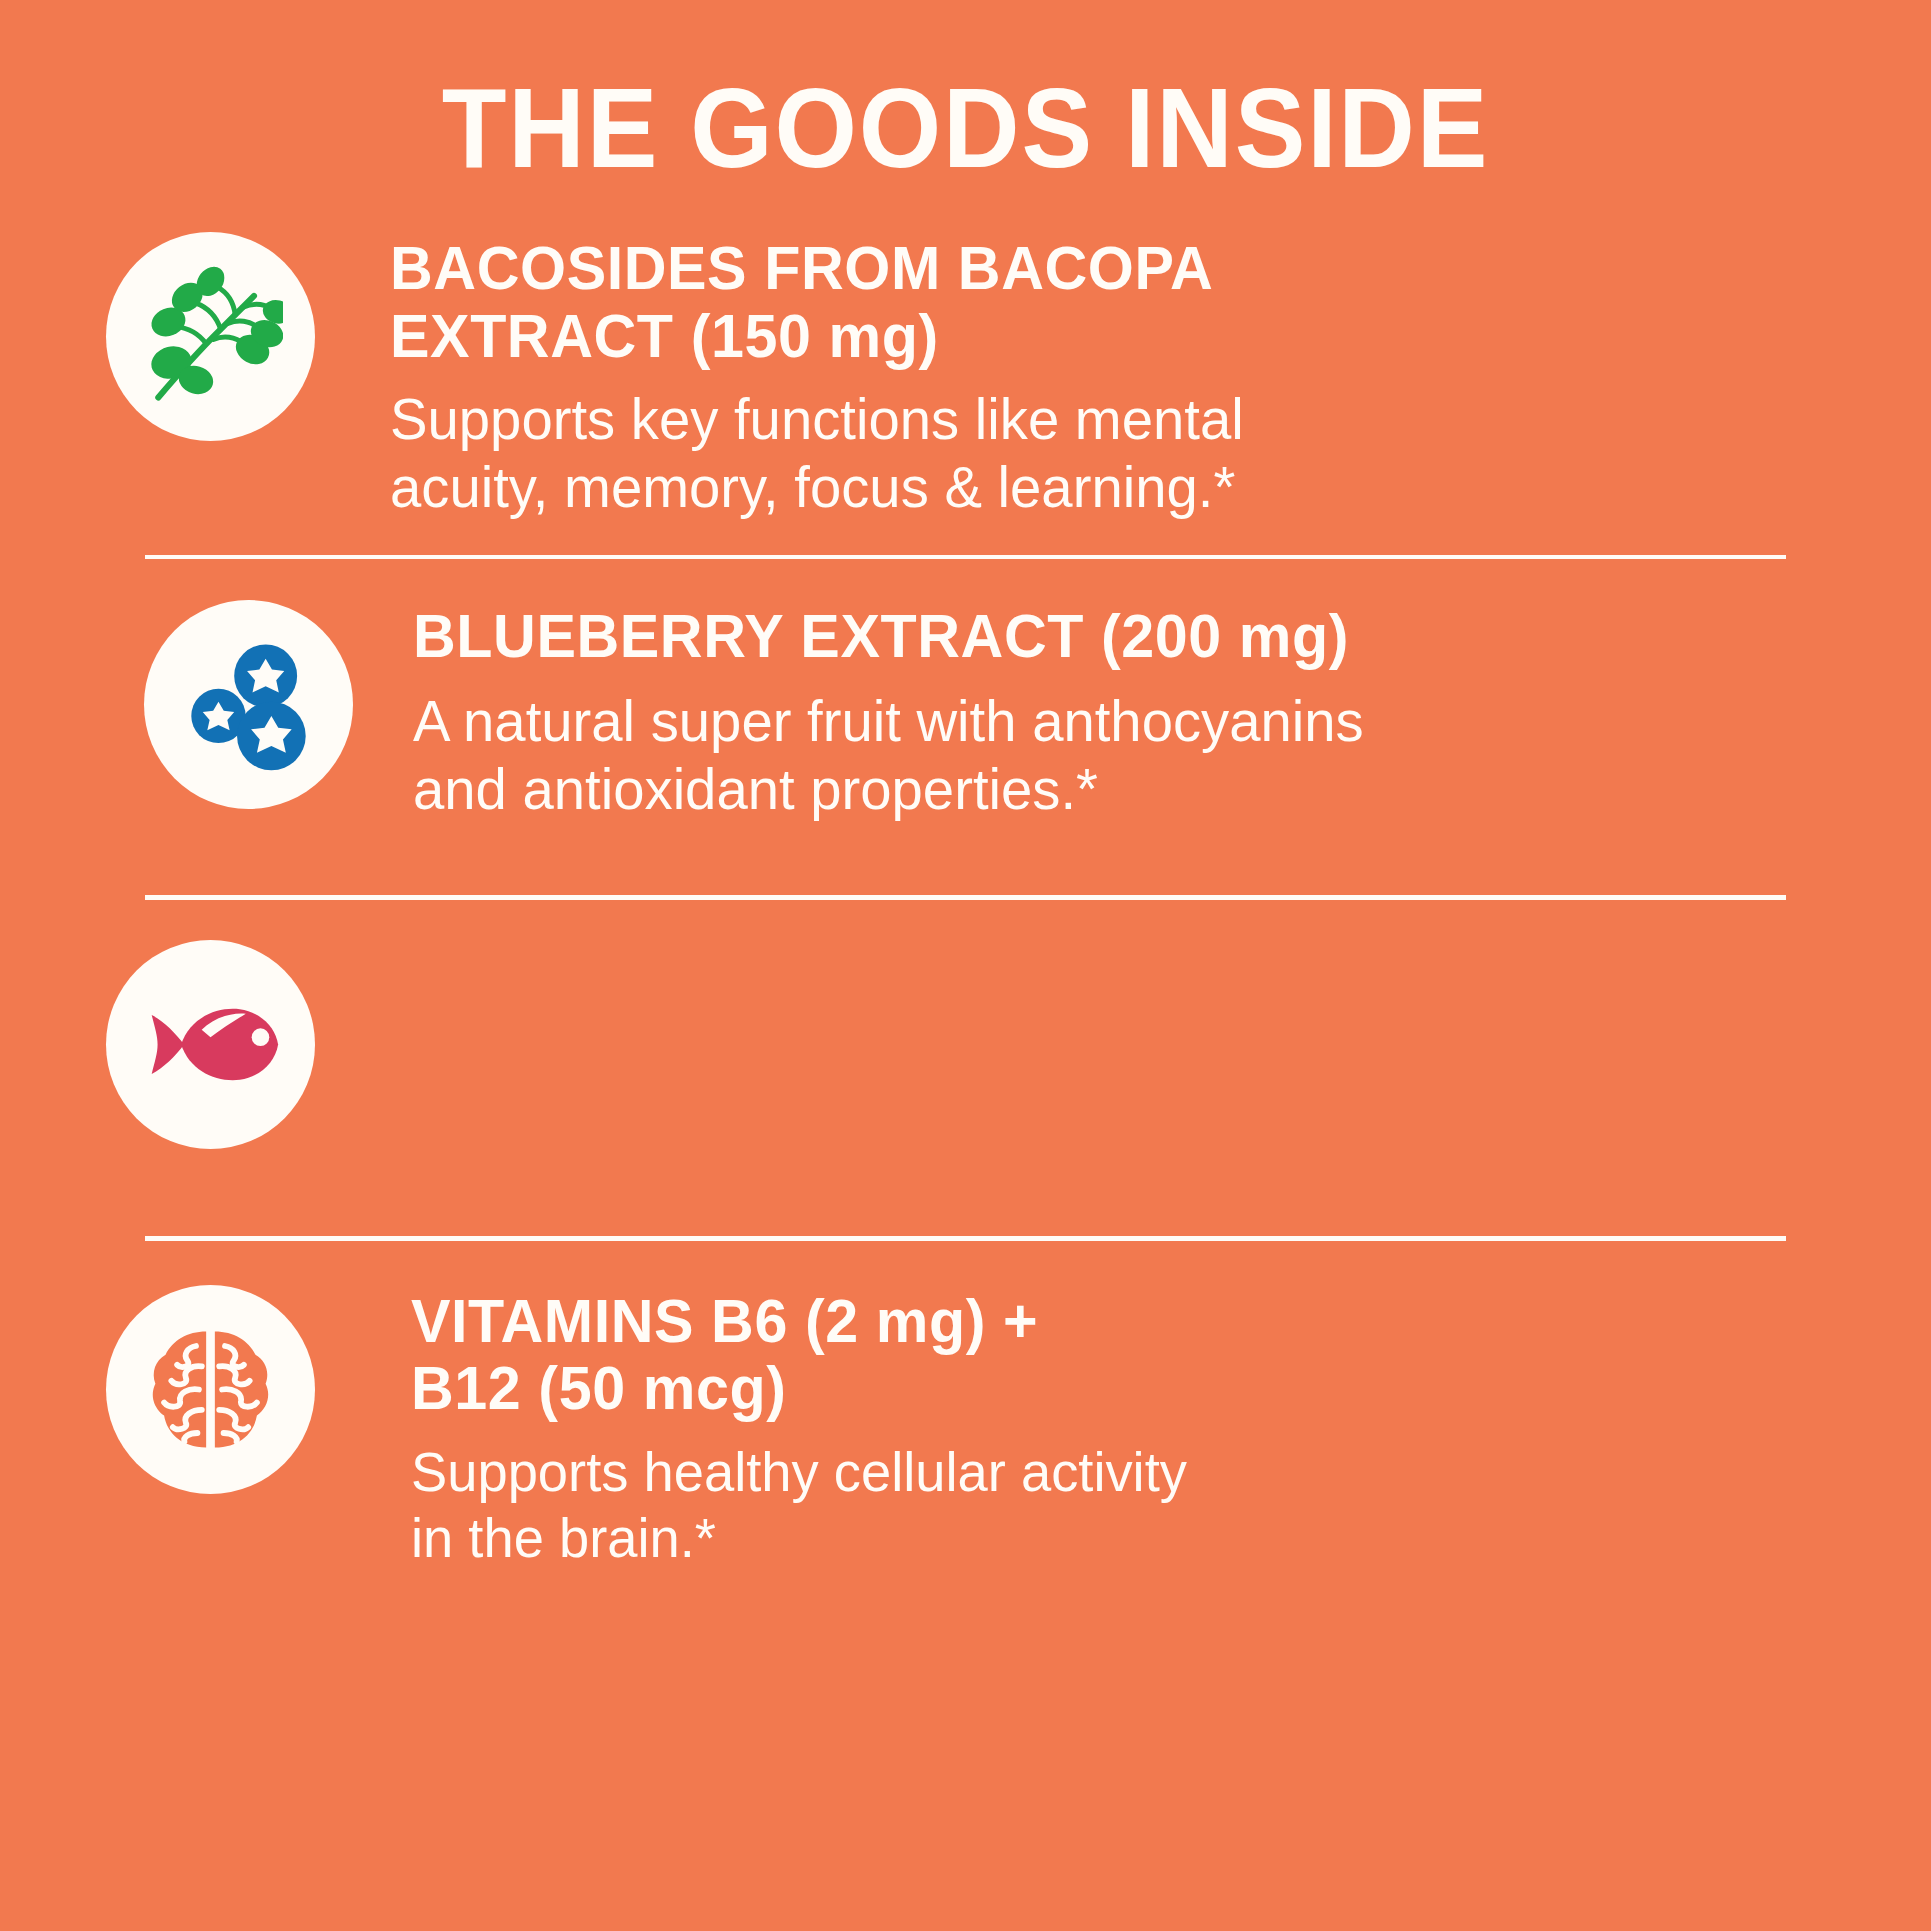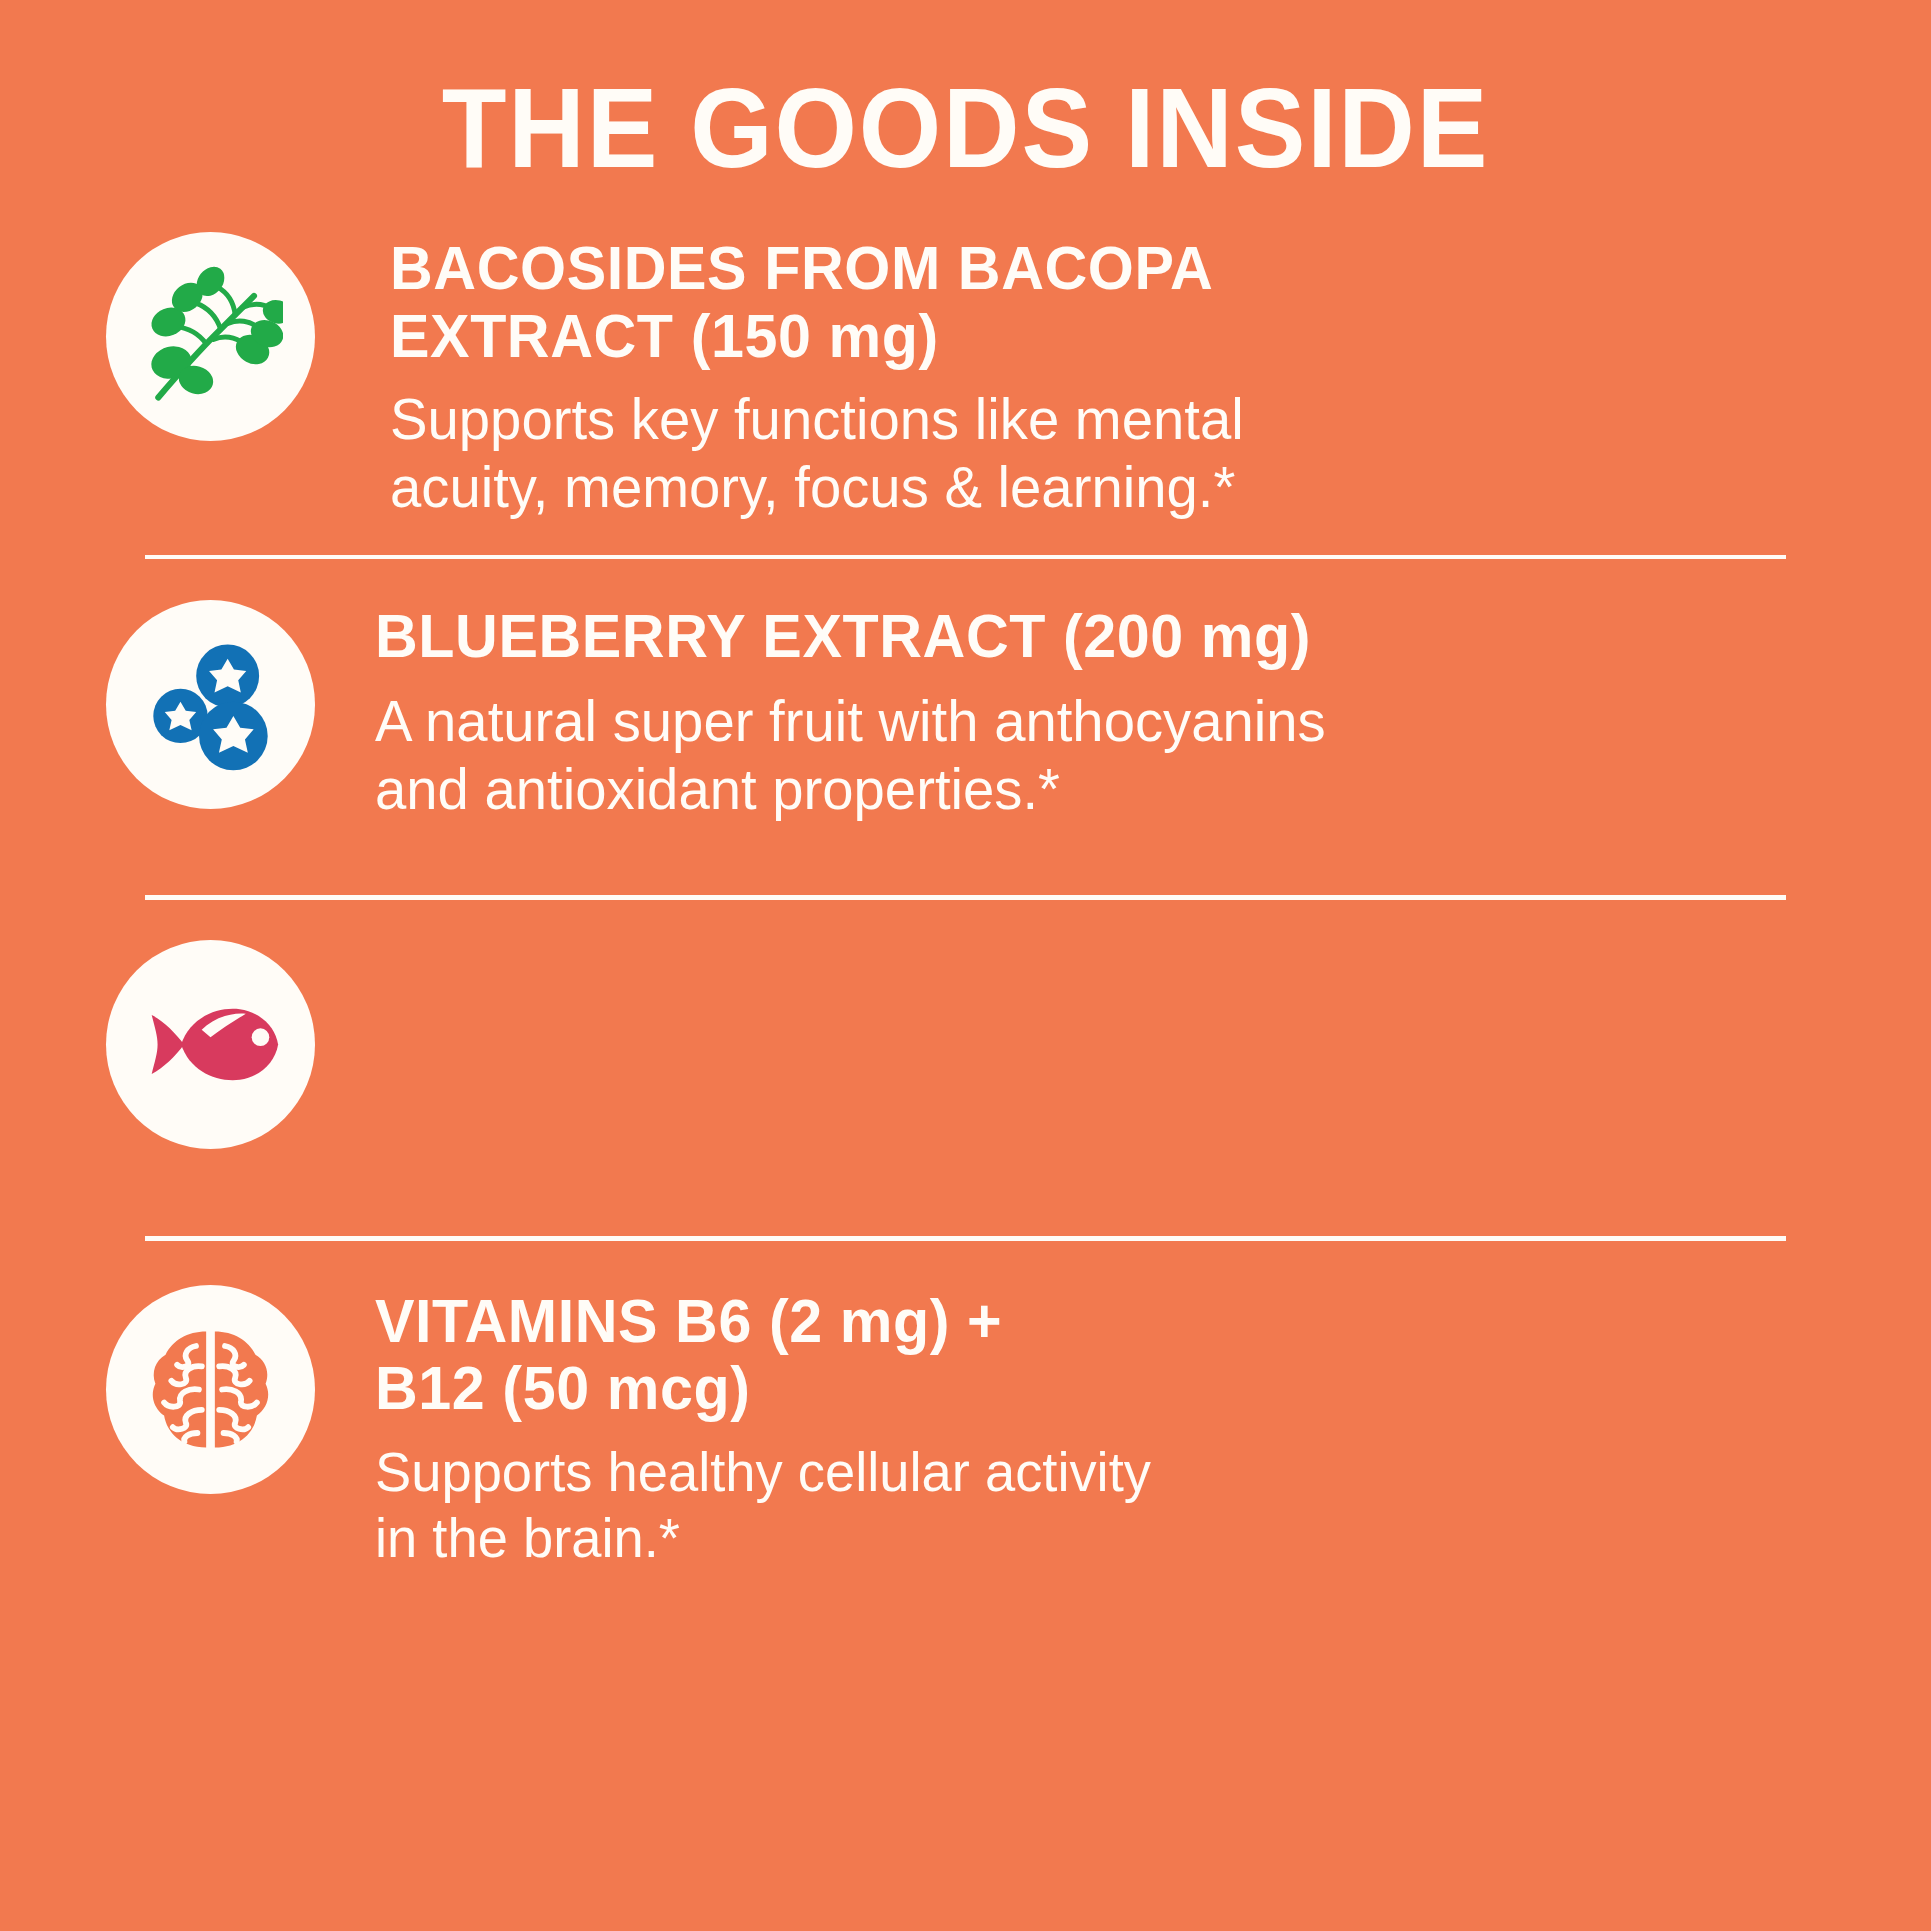--- a/index.html
+++ b/index.html
@@ -46,23 +46,23 @@
   }
 
   .row {
     display:flex;
     align-items:flex-start;
     padding-left:106px;
     padding-right:58px;
   }
 
   .row.r1 { min-height:290px; padding-top:0px;gap:15px; }
-  .row.r2 { min-height:290px; padding-top:17.4px; }
+  .row.r2 { min-height:290px; padding-top:17.4px;margin-left:38px; }
   .row.r3 { min-height:290px; padding-top:17.4px; }
-  .row.r4 { min-height:290px; padding-top:21px; }
+  .row.r4 { min-height:290px; padding-top:21px;gap:36px; }
 
   .icon-wrap {
     flex:0 0 209px;
     width:209px;
     height:209px;
     border-radius:50%;
     background:#FFFCF7;
     display:flex;
     align-items:center;
     justify-content:center;

